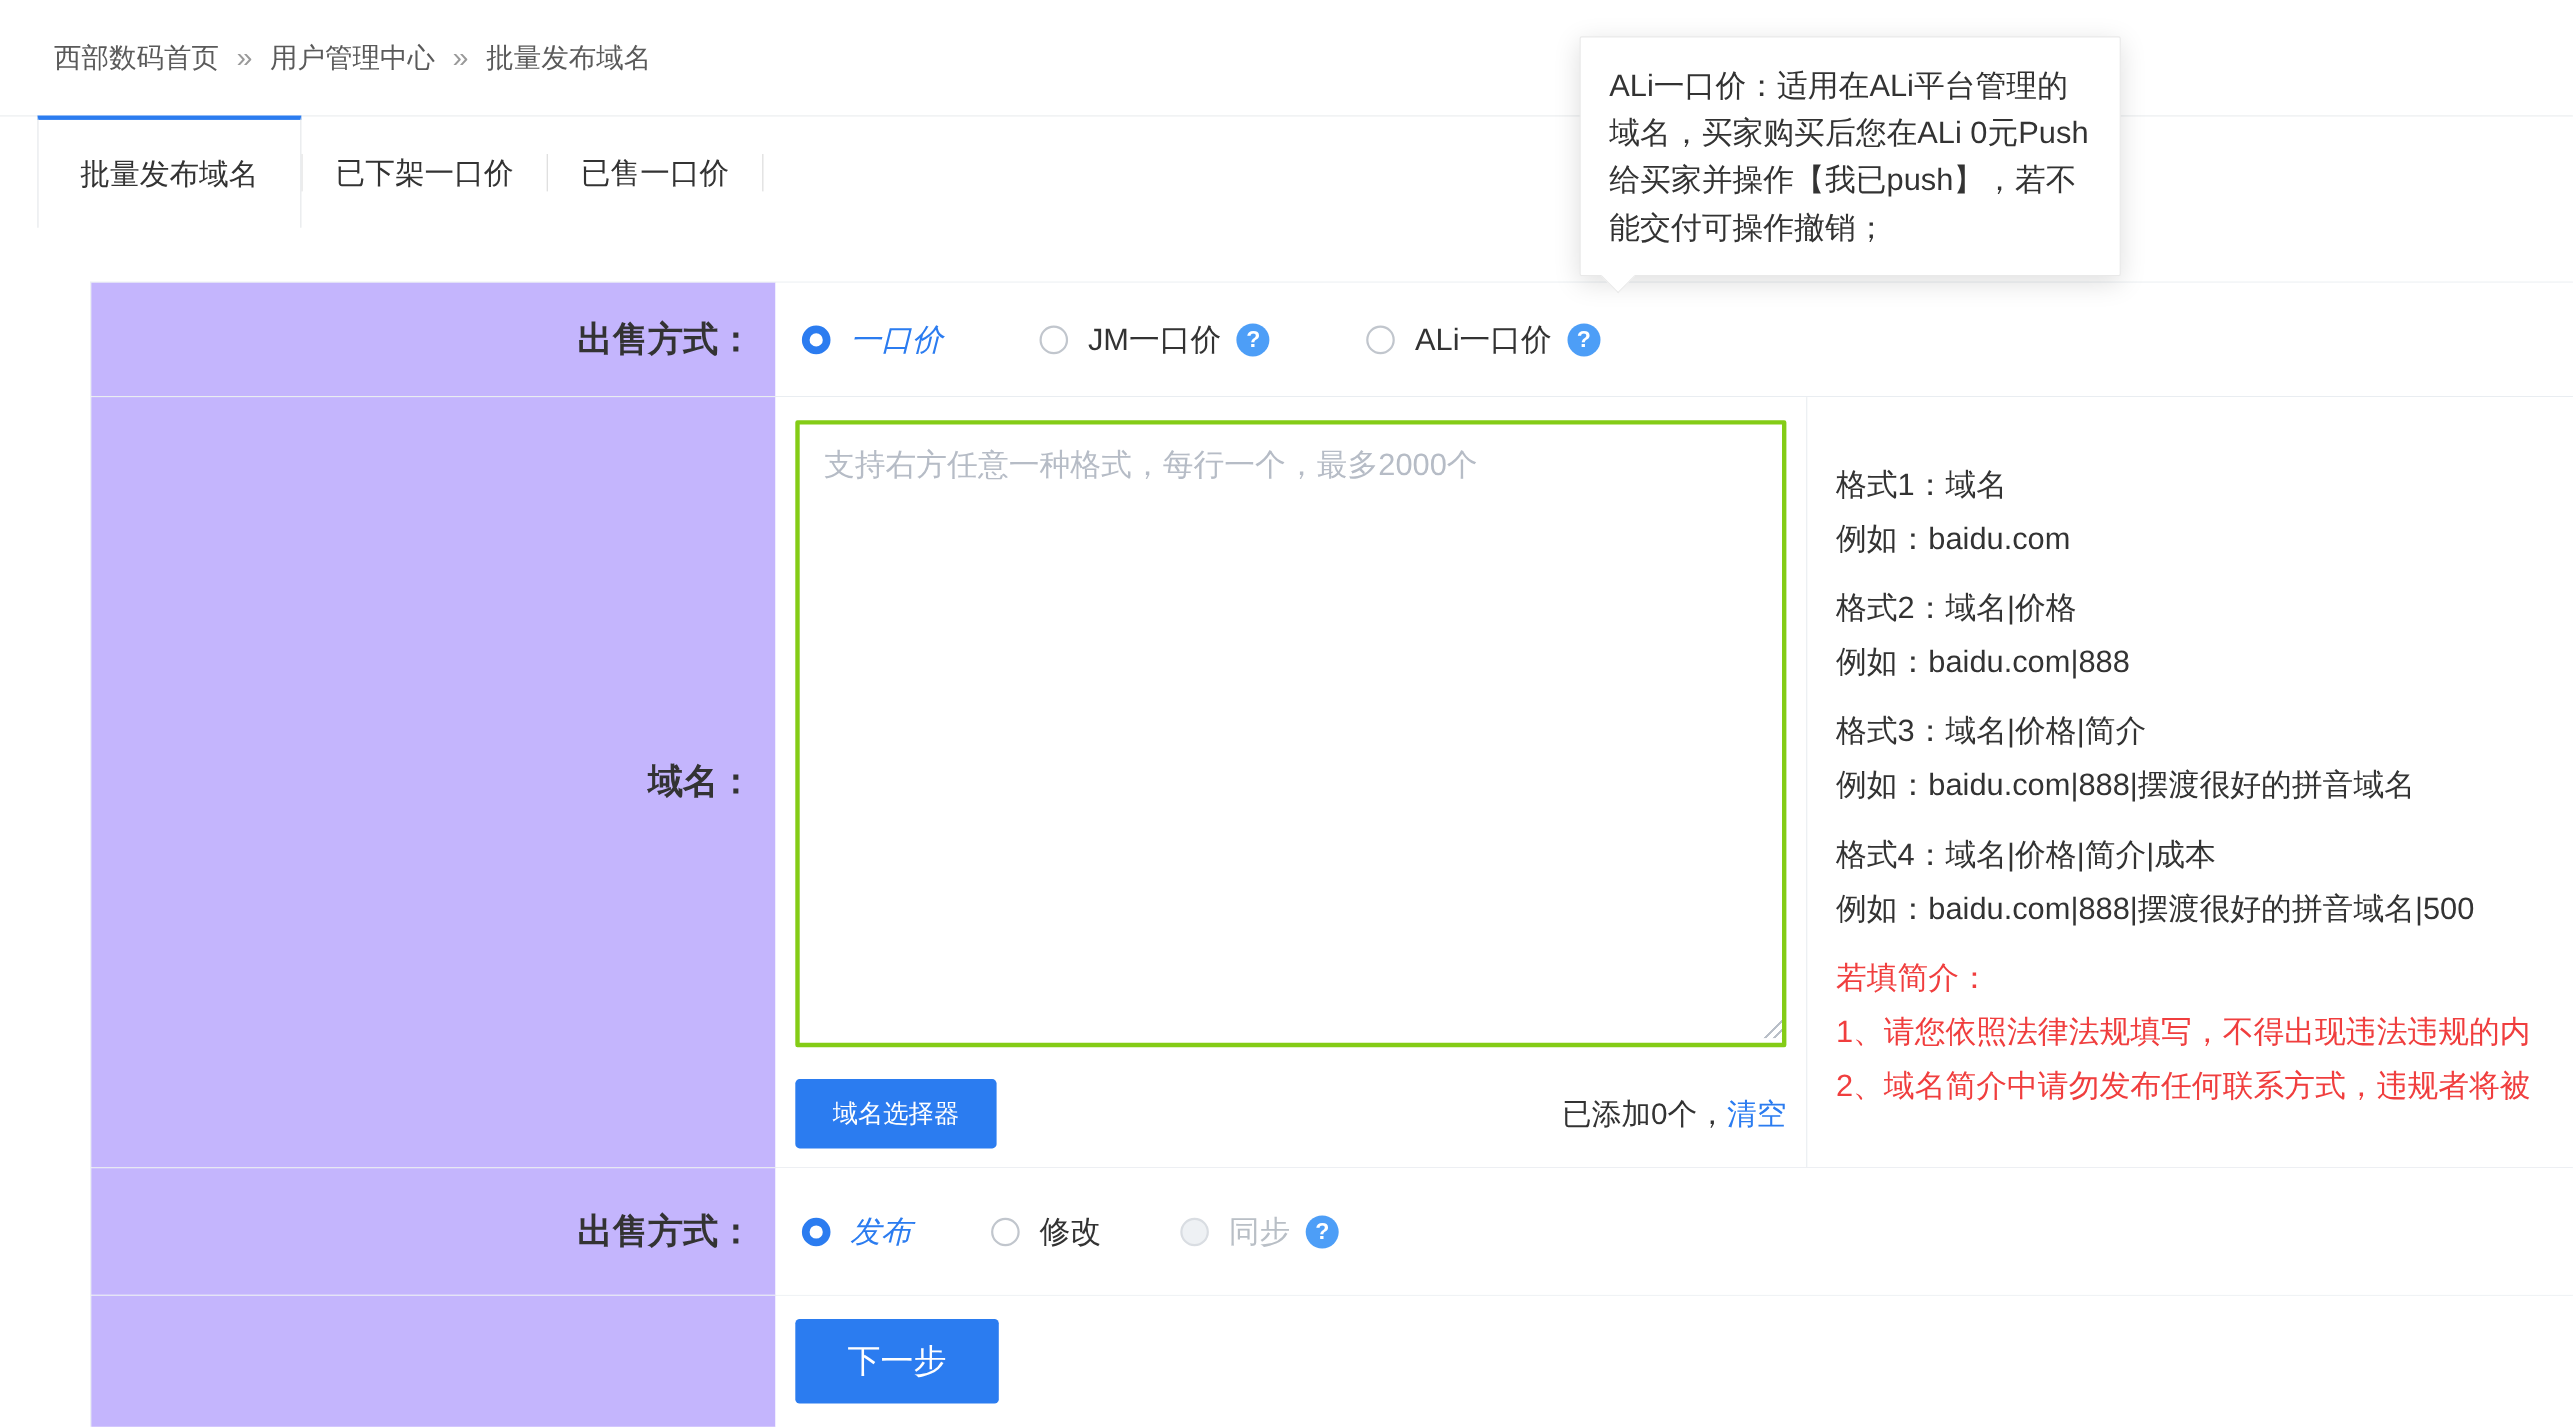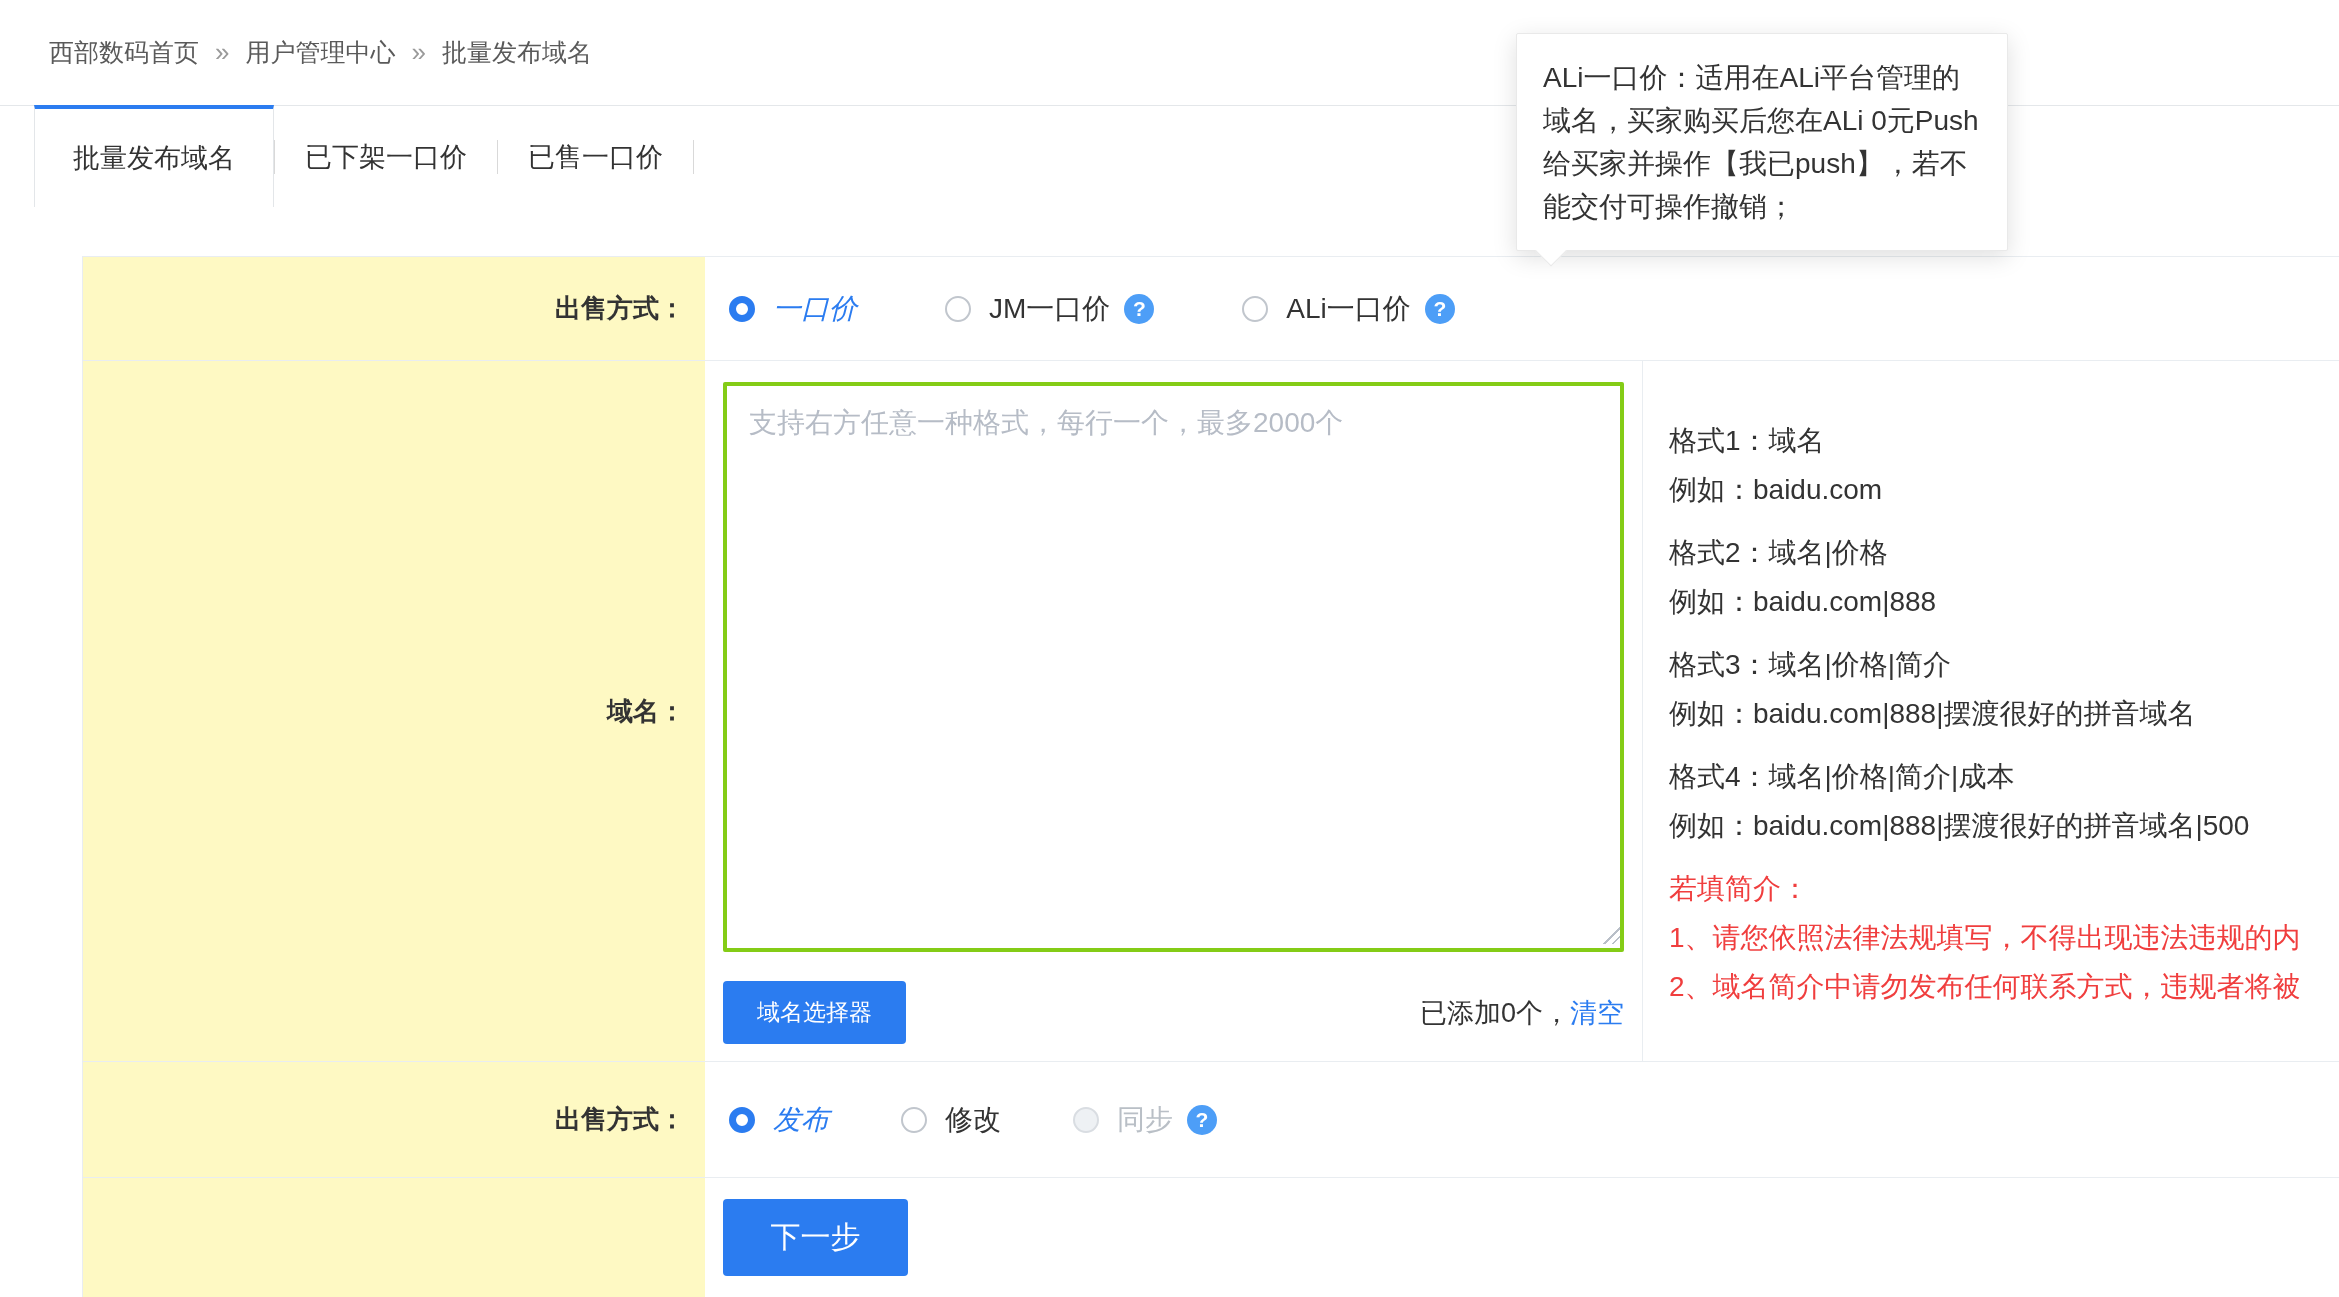--- a/index.html
+++ b/index.html
@@ -41,23 +41,23 @@
   .form-table{
     margin:49px 0 0 82px;width:2720px;
     border-top:1px solid #e9edf1;border-left:1px solid #e9edf1;background:#fff;
   }
   .frow{display:flex;border-bottom:1px solid #e9edf1;}
   .row-sell{height:104px;}
   .row-domain{height:701px;}
   .row-op{height:116px;}
   .row-submit{height:236px;border-bottom:none;}
   .label-cell{
-    width:622px;flex:none;background:#fef9c3;
+    width:622px;flex:none;background:#c4b5fd;
     display:flex;align-items:center;justify-content:flex-end;
-    padding-right:20px;font-size:26px;font-weight:bold;color:#333;
+    padding-right:20px;font-size:32px;font-weight:bold;color:#333;
   }
   .content-cell{flex:1;display:flex;align-items:center;padding-left:24px;background:#fff;}
   .row-sell .content-cell{gap:88px;}
   .row-op .content-cell{gap:72px;}
 
   
   .opt{display:flex;align-items:center;cursor:pointer;}
   .radio{
     width:26px;height:26px;border-radius:50%;background:#fff;
     border:2px solid #c1c6cd;margin-right:18px;flex:none;
@@ -107,21 +107,21 @@
   .fline{line-height:49px;}
   .warning{color:var(--danger);margin-top:8px;}
   .warning .fline{color:var(--danger);}
 
   
   .submit-cell{flex:1;background:#fff;padding:21px 0 0 18px;}
   .btn-next{width:185px;height:77px;font-size:30px;}
 
   
   .tooltip{
-    position:absolute;left:1516px;top:33px;width:492px;z-index:20;
+    position:absolute;left:1436px;top:33px;width:492px;z-index:20;
     background:#fff;border:1px solid #e9e9e9;border-radius:2px;
     box-shadow:0 6px 24px rgba(0,0,0,0.13);
     padding:22px 26px;font-size:28px;line-height:43px;color:#333;
   }
   .tooltip-arrow{
     position:absolute;left:23px;bottom:-12px;width:22px;height:22px;background:#fff;
     transform:rotate(45deg);border-right:1px solid #e9e9e9;border-bottom:1px solid #e9e9e9;
   }
 </style>
 </head>

